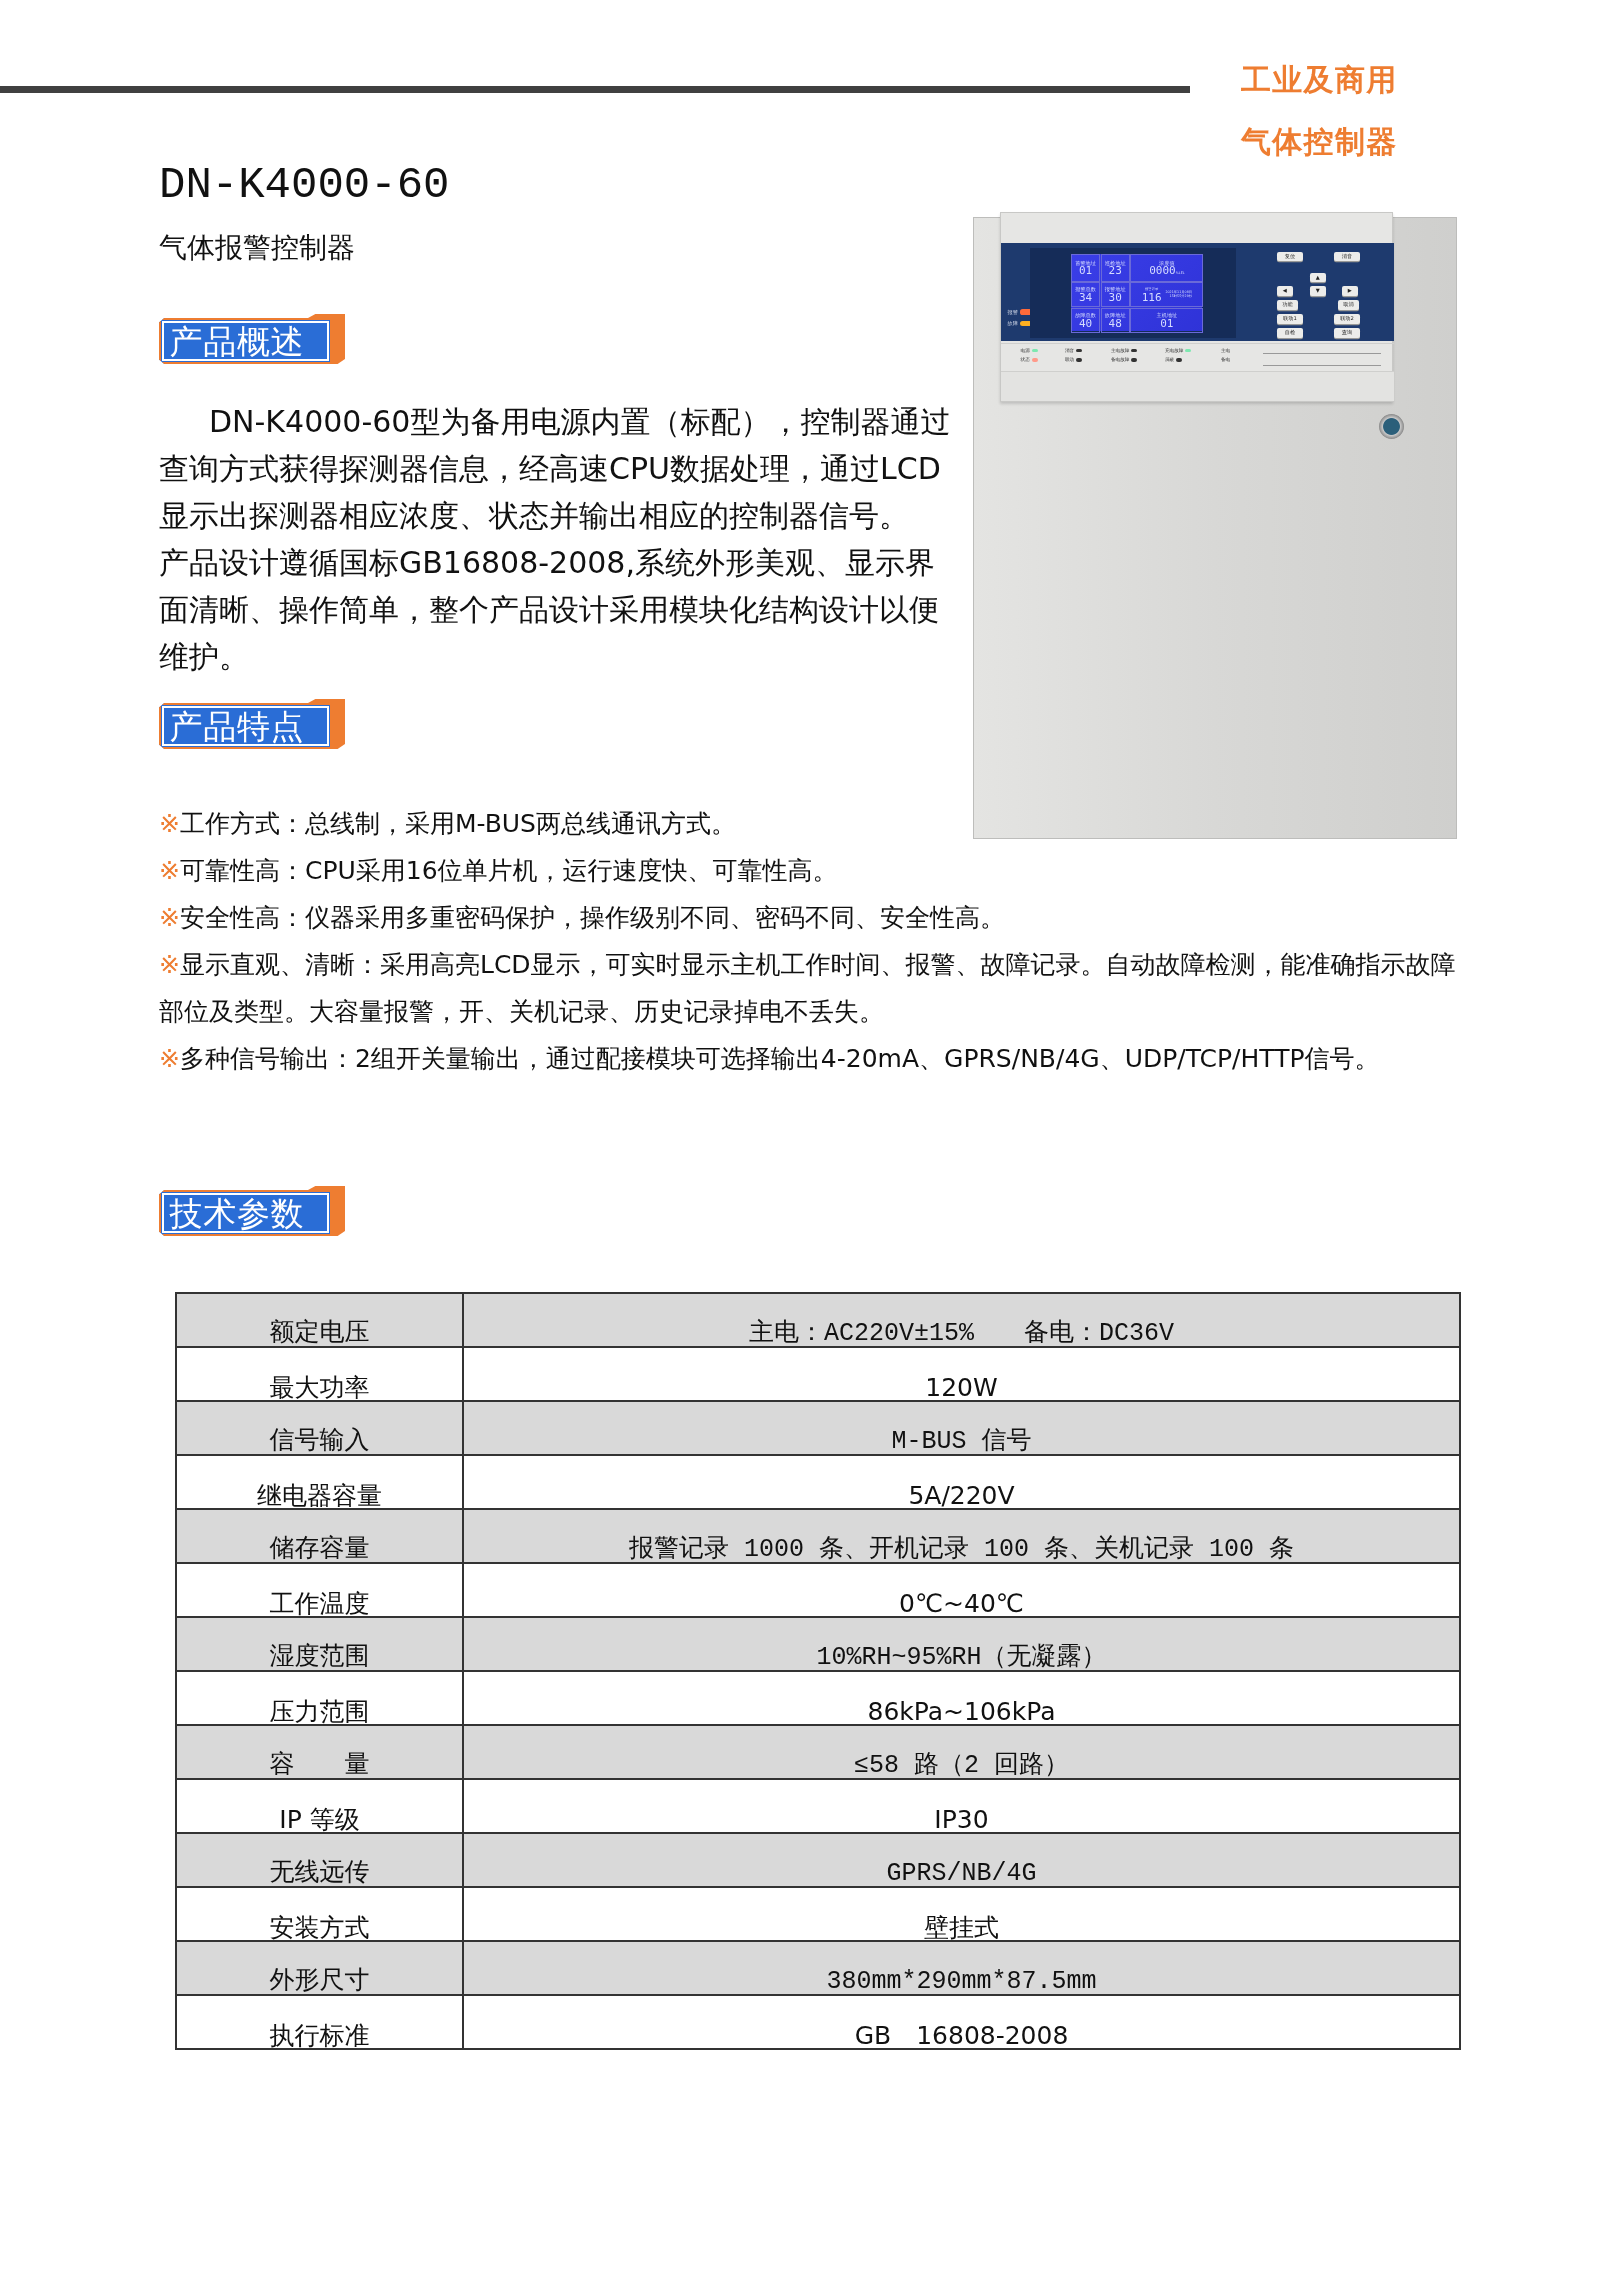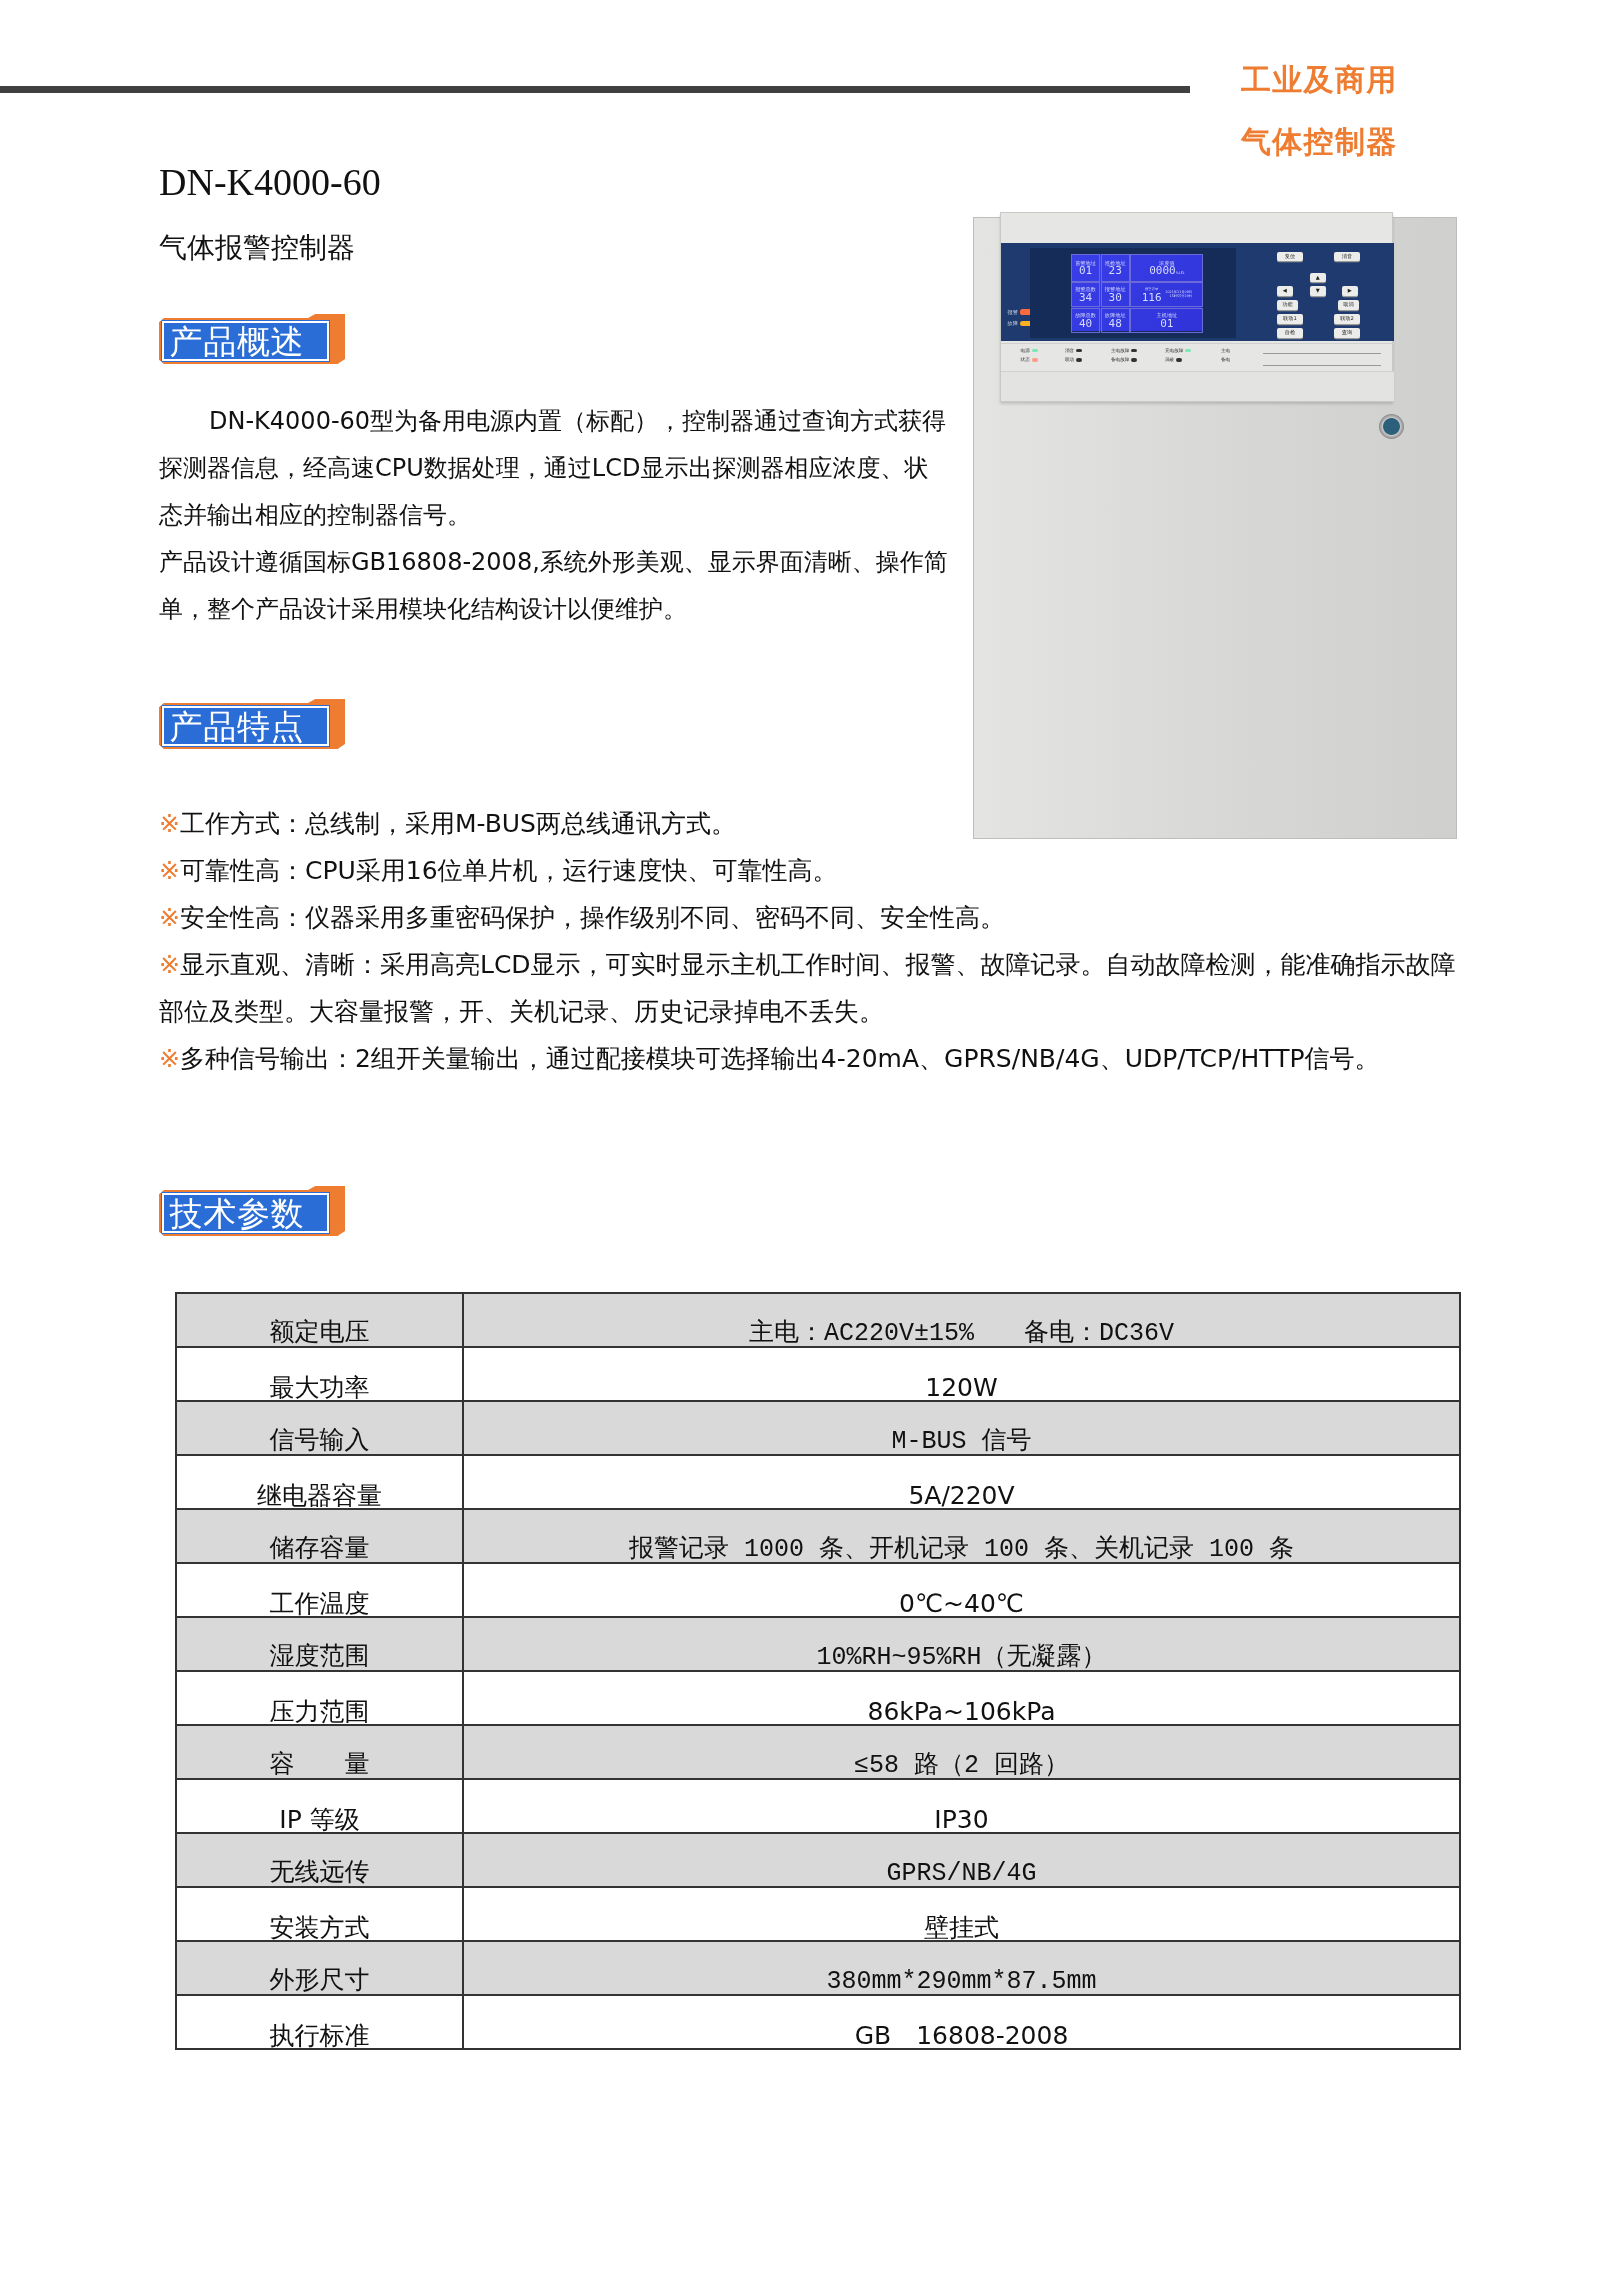--- a/index.html
+++ b/index.html
@@ -4,32 +4,32 @@
 <style>
   * { box-sizing: border-box; margin: 0; padding: 0; }
   html, body { width: 1623px; height: 2295px; background: #ffffff; overflow: hidden; }
   body { position: relative; font-family: "DejaVu Sans", "Liberation Sans", sans-serif; color: #111; }
 
   .top-rule { position: absolute; left: 0; top: 86px; width: 1190px; height: 6.5px; background: #404040; }
   .brand { position: absolute; left: 1241px; color: #ee7d31; font-size: 30px; font-weight: bold; letter-spacing: 1.3px; }
   .brand.l1 { top: 60px; }
   .brand.l2 { top: 122px; }
 
-  .title-model { position: absolute; left: 159px; top: 160px; font-size: 38px; font-family: Liberation Serif, serif; }
+  .title-model { position: absolute; left: 159px; top: 160px; font-size: 44px; font-family: Liberation Mono, monospace; }
   .title-name { position: absolute; left: 159px; top: 229px; font-size: 28px; }
 
   .sec-head { position: absolute; left: 159px; width: 186px; height: 46px; }
   .sec-head .tab { position: absolute; right: 0; top: -3.9px; width: 37px; height: 50px; background: #ee7d31;
      clip-path: polygon(0 8%, 20% 0, 100% 0, 100% 90%, 80% 100%, 30% 100%); }
   .sec-head .box { position: absolute; left: 0; top: 0; width: 173px; height: 46px; background: #2a6dd6;
      border: 2.6px solid #ee7d31; outline: 2px solid #fff; outline-offset: -5.2px;
      clip-path: polygon(3% 0, 100% 0, 100% 100%, 3% 100%, 0 90%, 0 10%); }
   .sec-head .label { position: absolute; left: 10.5px; top: 2px; font-size: 33px; color: #fff; letter-spacing: 0.7px; white-space: nowrap; }
 
-  .overview { position: absolute; left: 159px; top: 398px; width: 792px; font-size: 24px; line-height: 47px; }
+  .overview { position: absolute; left: 159px; top: 398px; width: 792px; font-size: 30px; line-height: 47px; }
   .overview p { margin: 0; }
   .overview .indent { text-indent: 50px; }
 
   .features { position: absolute; left: 159px; top: 800px; width: 1299px; font-size: 25px; line-height: 47px; }
   .features .feat { margin: 0; }
   .features .mark { color: #ee7d31; }
 
   .spec-table { position: absolute; left: 175px; top: 1292px; width: 1286px; border-collapse: collapse; font-size: 25px; }
   .spec-table td { border: 2px solid #333; height: 54px; vertical-align: bottom; text-align: center; padding: 0; line-height: 25px; }
   .spec-table td.k { width: 287px; }

